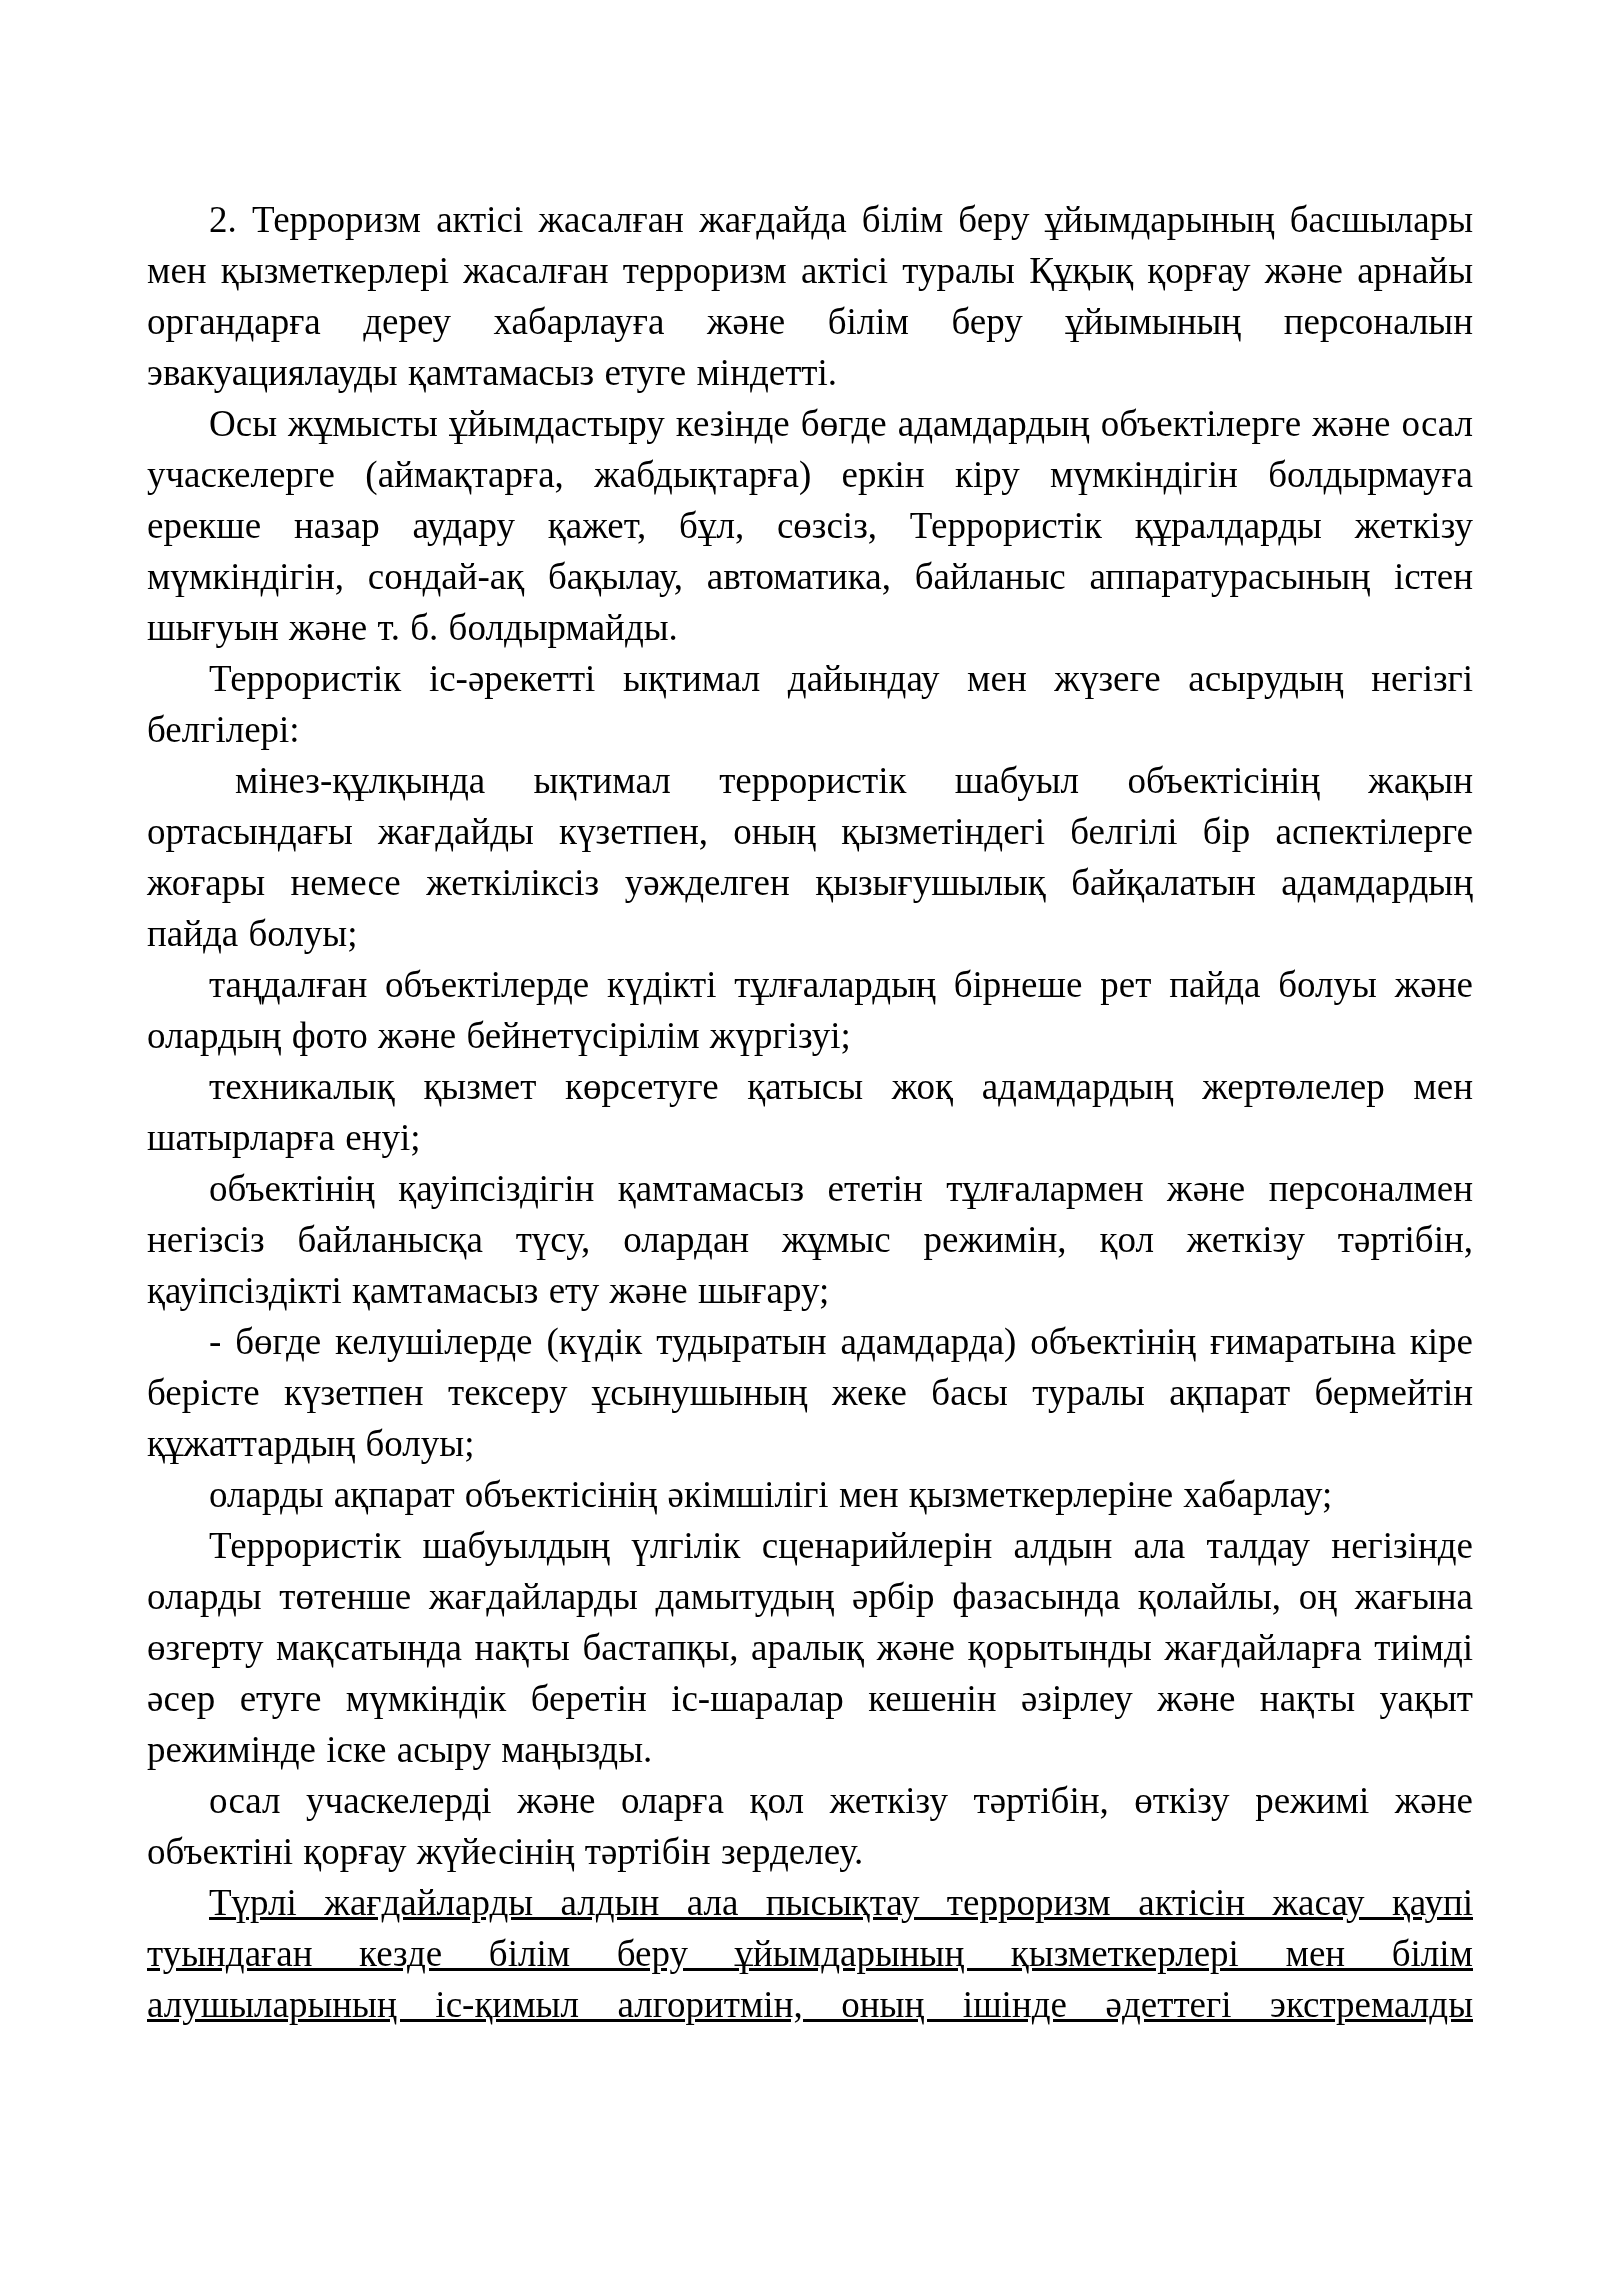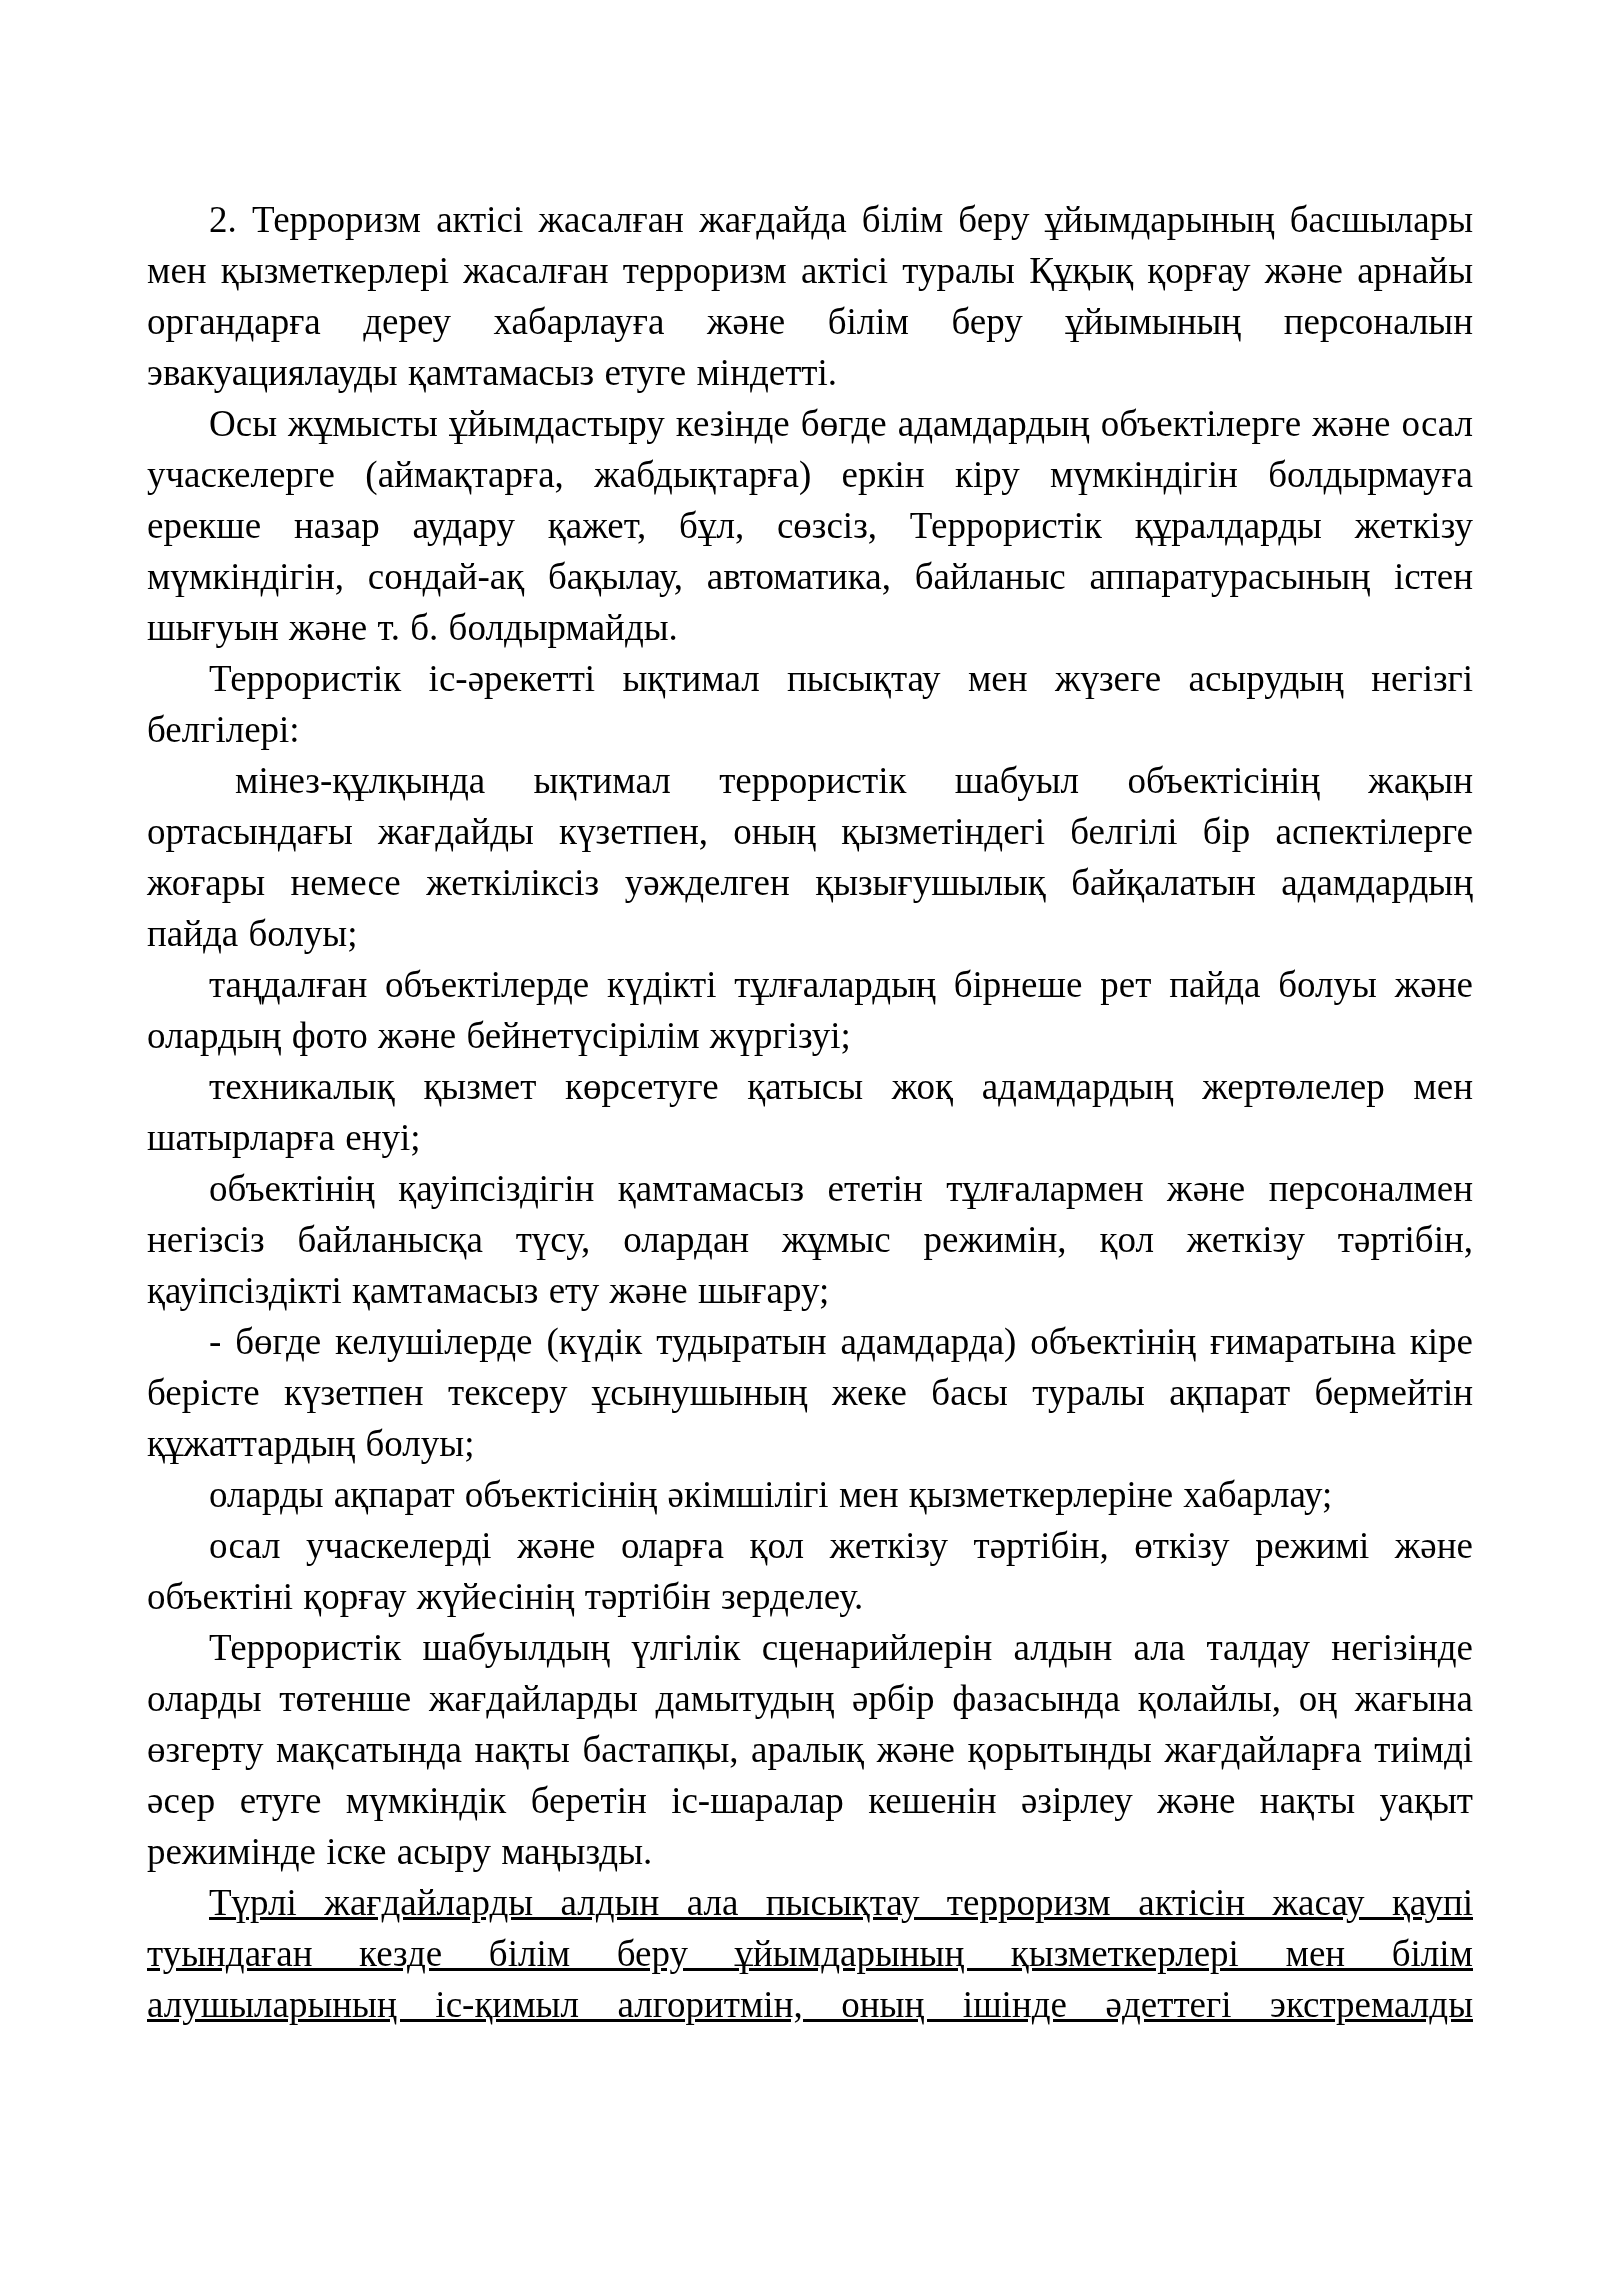--- a/index.html
+++ b/index.html
@@ -35,24 +35,24 @@
     text-align-last: justify;
     text-decoration: underline;
   }
 </style>
 </head>
 <body>
 
 <div class="page">
   <p>2. Терроризм актісі жасалған жағдайда білім беру ұйымдарының басшылары мен қызметкерлері жасалған терроризм актісі туралы Құқық қорғау және арнайы органдарға дереу хабарлауға және білім беру ұйымының персоналын эвакуациялауды қамтамасыз етуге міндетті.</p>
   <p>Осы жұмысты ұйымдастыру кезінде бөгде адамдардың объектілерге және осал учаскелерге (аймақтарға, жабдықтарға) еркін кіру мүмкіндігін болдырмауға ерекше назар аудару қажет, бұл, сөзсіз, Террористік құралдарды жеткізу мүмкіндігін, сондай-ақ бақылау, автоматика, байланыс аппаратурасының істен шығуын және т. б. болдырмайды.</p>
-  <p>Террористік іс-әрекетті ықтимал пысықтау мен жүзеге асырудың негізгі белгілері:</p>
+  <p>Террористік іс-әрекетті ықтимал дайындау мен жүзеге асырудың негізгі белгілері:</p>
   <p class="indent-wide">мінез-құлқында ықтимал террористік шабуыл объектісінің жақын ортасындағы жағдайды күзетпен, оның қызметіндегі белгілі бір аспектілерге жоғары немесе жеткіліксіз уәжделген қызығушылық байқалатын адамдардың пайда болуы;</p>
   <p>таңдалған объектілерде күдікті тұлғалардың бірнеше рет пайда болуы және олардың фото және бейнетүсірілім жүргізуі;</p>
   <p>техникалық қызмет көрсетуге қатысы жоқ адамдардың жертөлелер мен шатырларға енуі;</p>
   <p>объектінің қауіпсіздігін қамтамасыз ететін тұлғалармен және персоналмен негізсіз байланысқа түсу, олардан жұмыс режимін, қол жеткізу тәртібін, қауіпсіздікті қамтамасыз ету және шығару;</p>
   <p>- бөгде келушілерде (күдік тудыратын адамдарда) объектінің ғимаратына кіре берісте күзетпен тексеру ұсынушының жеке басы туралы ақпарат бермейтін құжаттардың болуы;</p>
   <p>оларды ақпарат объектісінің әкімшілігі мен қызметкерлеріне хабарлау;</p>
+  <p>Террористік шабуылдың үлгілік сценарийлерін алдын ала талдау негізінде оларды төтенше жағдайларды дамытудың әрбір фазасында қолайлы, оң жағына өзгерту мақсатында нақты бастапқы, аралық және қорытынды жағдайларға тиімді әсер етуге мүмкіндік беретін іс-шаралар кешенін әзірлеу және нақты уақыт режимінде іске асыру маңызды.</p>
   <p>осал учаскелерді және оларға қол жеткізу тәртібін, өткізу режимі және объектіні қорғау жүйесінің тәртібін зерделеу.</p>
-  <p>Террористік шабуылдың үлгілік сценарийлерін алдын ала талдау негізінде оларды төтенше жағдайларды дамытудың әрбір фазасында қолайлы, оң жағына өзгерту мақсатында нақты бастапқы, аралық және қорытынды жағдайларға тиімді әсер етуге мүмкіндік беретін іс-шаралар кешенін әзірлеу және нақты уақыт режимінде іске асыру маңызды.</p>
   <p class="justify-last">Түрлі жағдайларды алдын ала пысықтау терроризм актісін жасау қаупі туындаған кезде білім беру ұйымдарының қызметкерлері мен білім алушыларының іс-қимыл алгоритмін, оның ішінде әдеттегі экстремалды</p>
 </div>
 
 
 </body></html>

